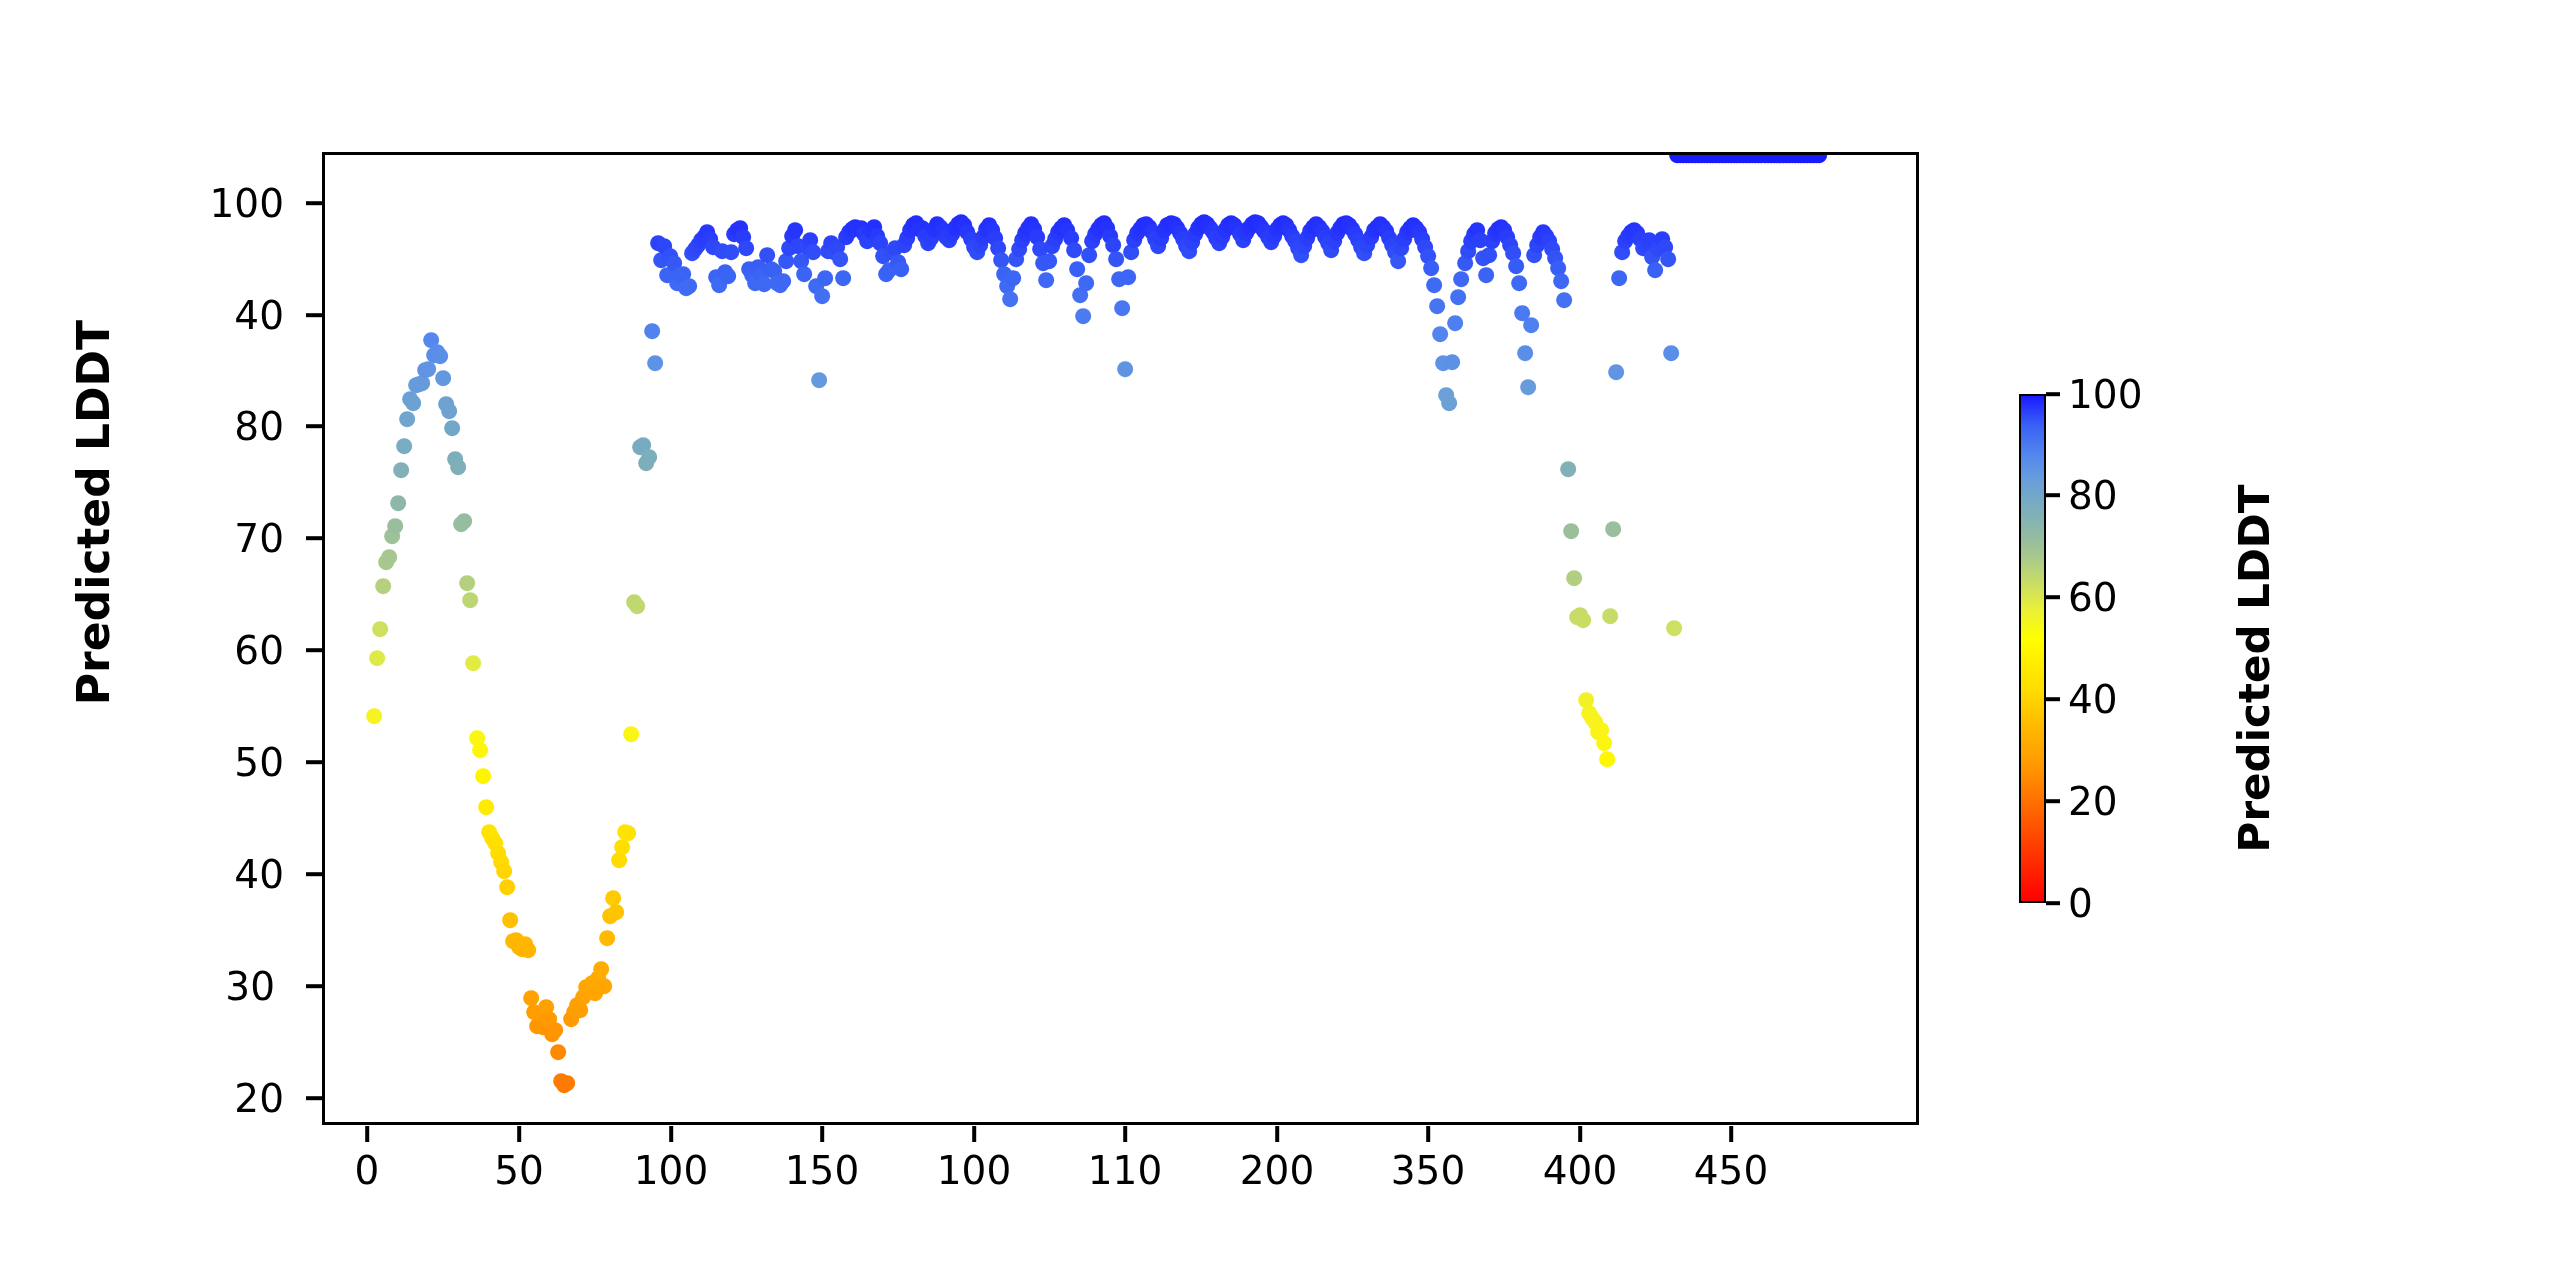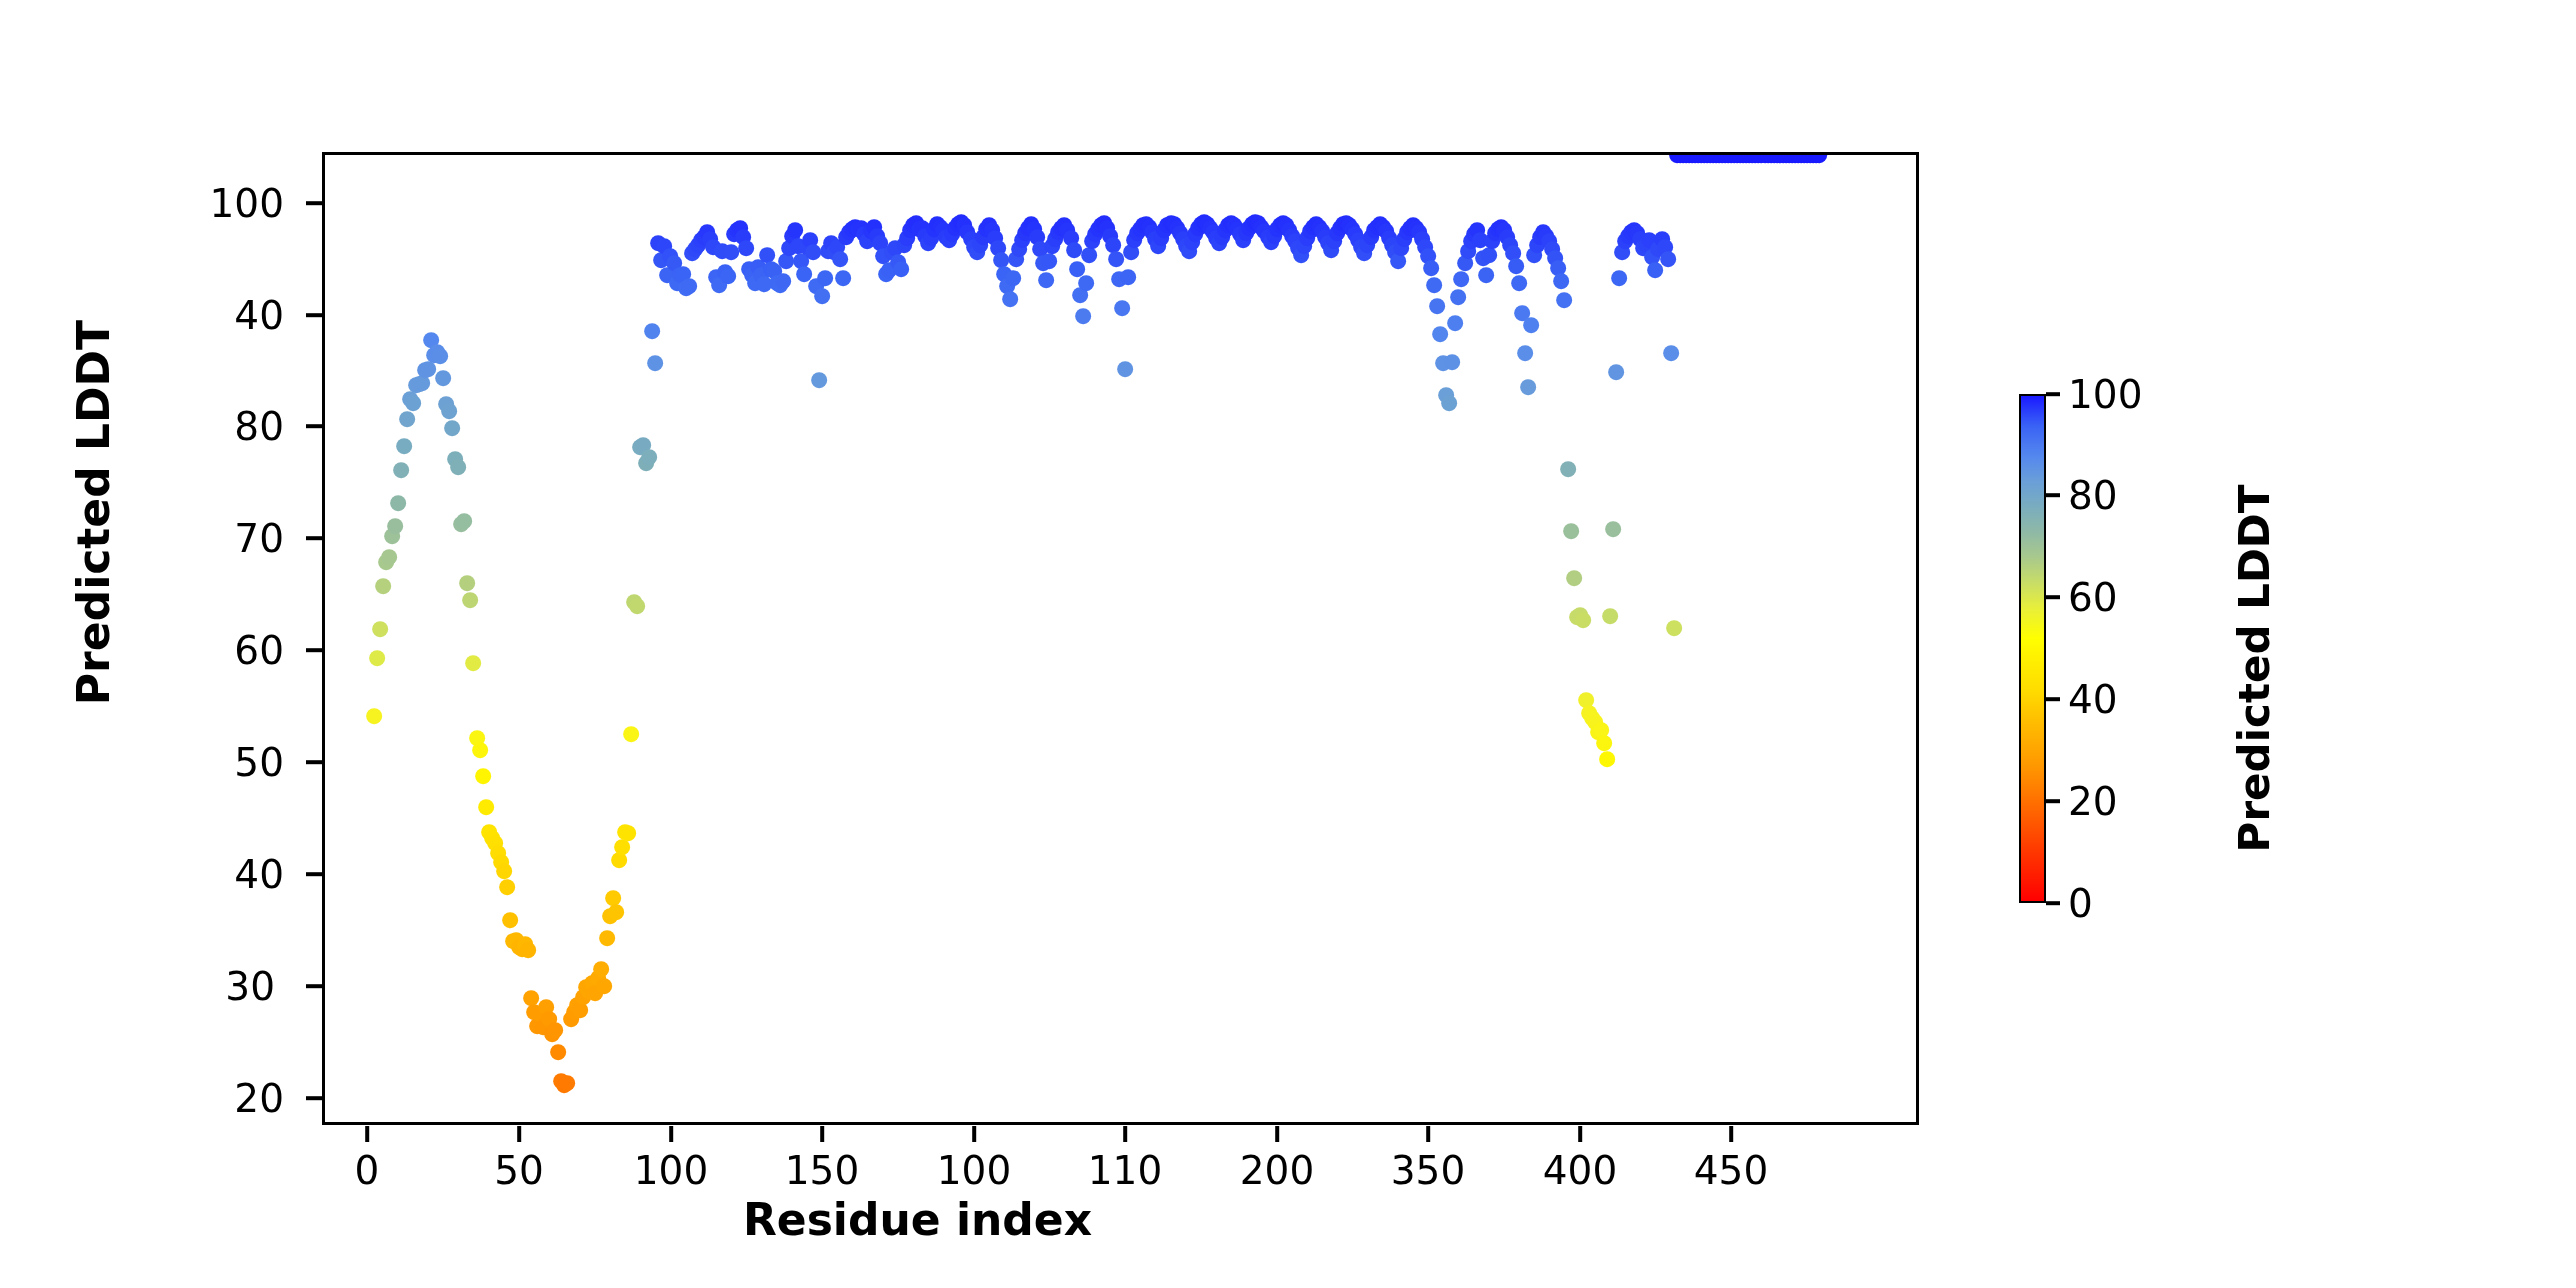--- a/index.html
+++ b/index.html
@@ -612,23 +612,20 @@
       <span class="tick-y" style="left:306px;top:538px;"></span>
       <span class="ticklbl-y" style="left:170px;width:114px;top:538px;">70</span>
       <span class="tick-y" style="left:306px;top:426px;"></span>
       <span class="ticklbl-y" style="left:170px;width:114px;top:426px;">80</span>
       <span class="tick-y" style="left:306px;top:315px;"></span>
       <span class="ticklbl-y" style="left:170px;width:114px;top:315px;">40</span>
       <span class="tick-y" style="left:306px;top:203px;"></span>
       <span class="ticklbl-y" style="left:170px;width:114px;top:203px;">100</span>
     </div>
 
-  <div id="xlabel">
-    <span id="xlabel-inner">Residue index</span>
-  </div>
   <div id="ylabel">Predicted LDDT</div>
 
   <div id="colorbar"></div>
   <div id="cb-ticks">
       <span class="cb-tick" style="left:2046px;top:903px;"></span>
       <span class="cb-lbl" style="left:2068px;top:903px;">0</span>
       <span class="cb-tick" style="left:2046px;top:801px;"></span>
       <span class="cb-lbl" style="left:2068px;top:801px;">20</span>
       <span class="cb-tick" style="left:2046px;top:699px;"></span>
       <span class="cb-lbl" style="left:2068px;top:699px;">40</span>

